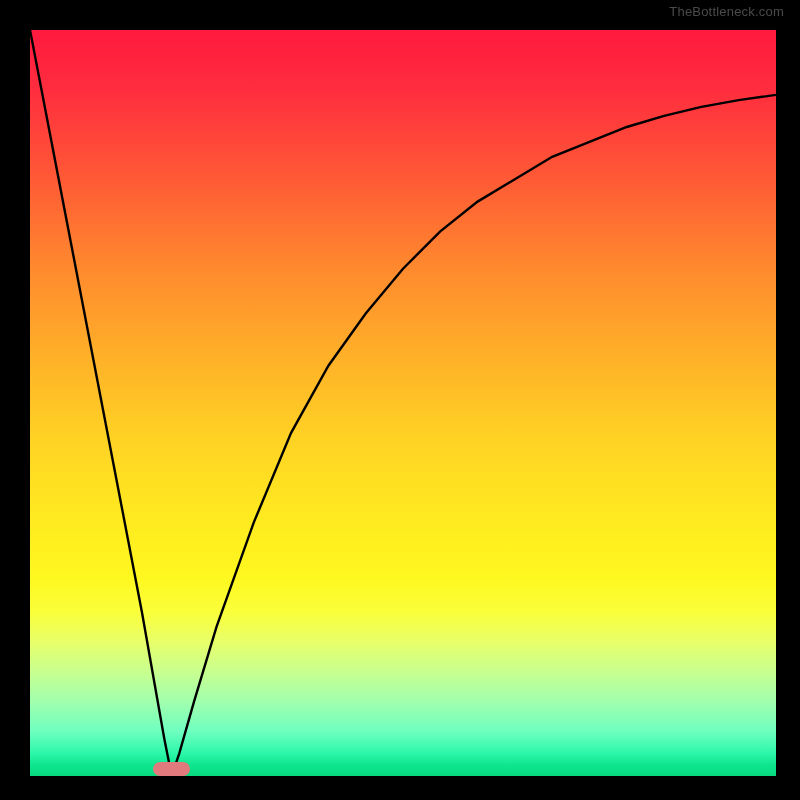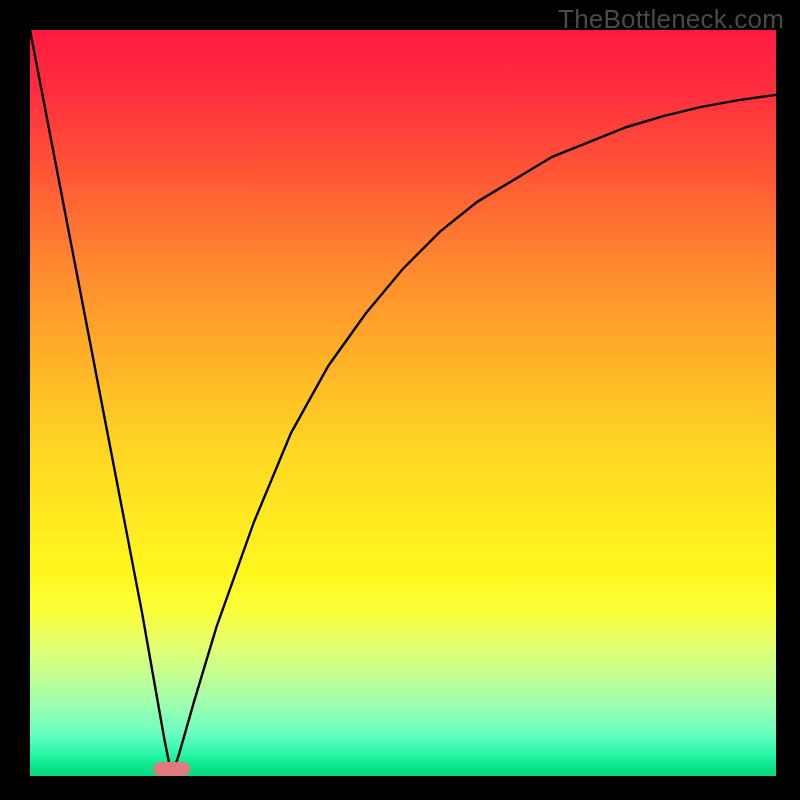--- a/index.html
+++ b/index.html
@@ -61,21 +61,21 @@
       #0ee68e 98.5%,
       #07d97e 100%
     );
   }
 
   .watermark {
     position: absolute;
     top: 4px;
     right: 16px;
     color: #4a4a4a;
-    font-size: 26px;
+    font-size: 13px;
     font-weight: 500;
     letter-spacing: 0.2px;
     z-index: 10;
   }
 
   svg.curve {
     position: absolute;
     left: 0;
     top: 0;
     width: 746px;

